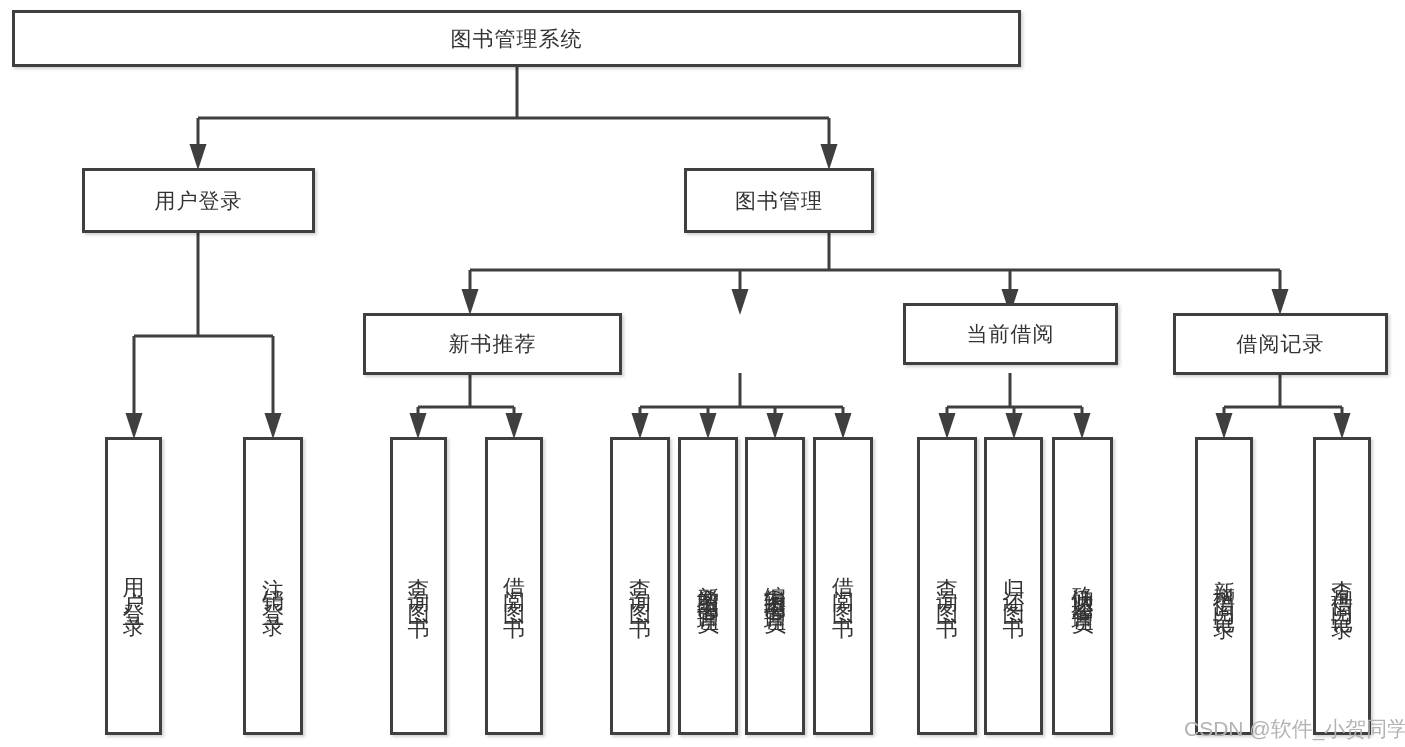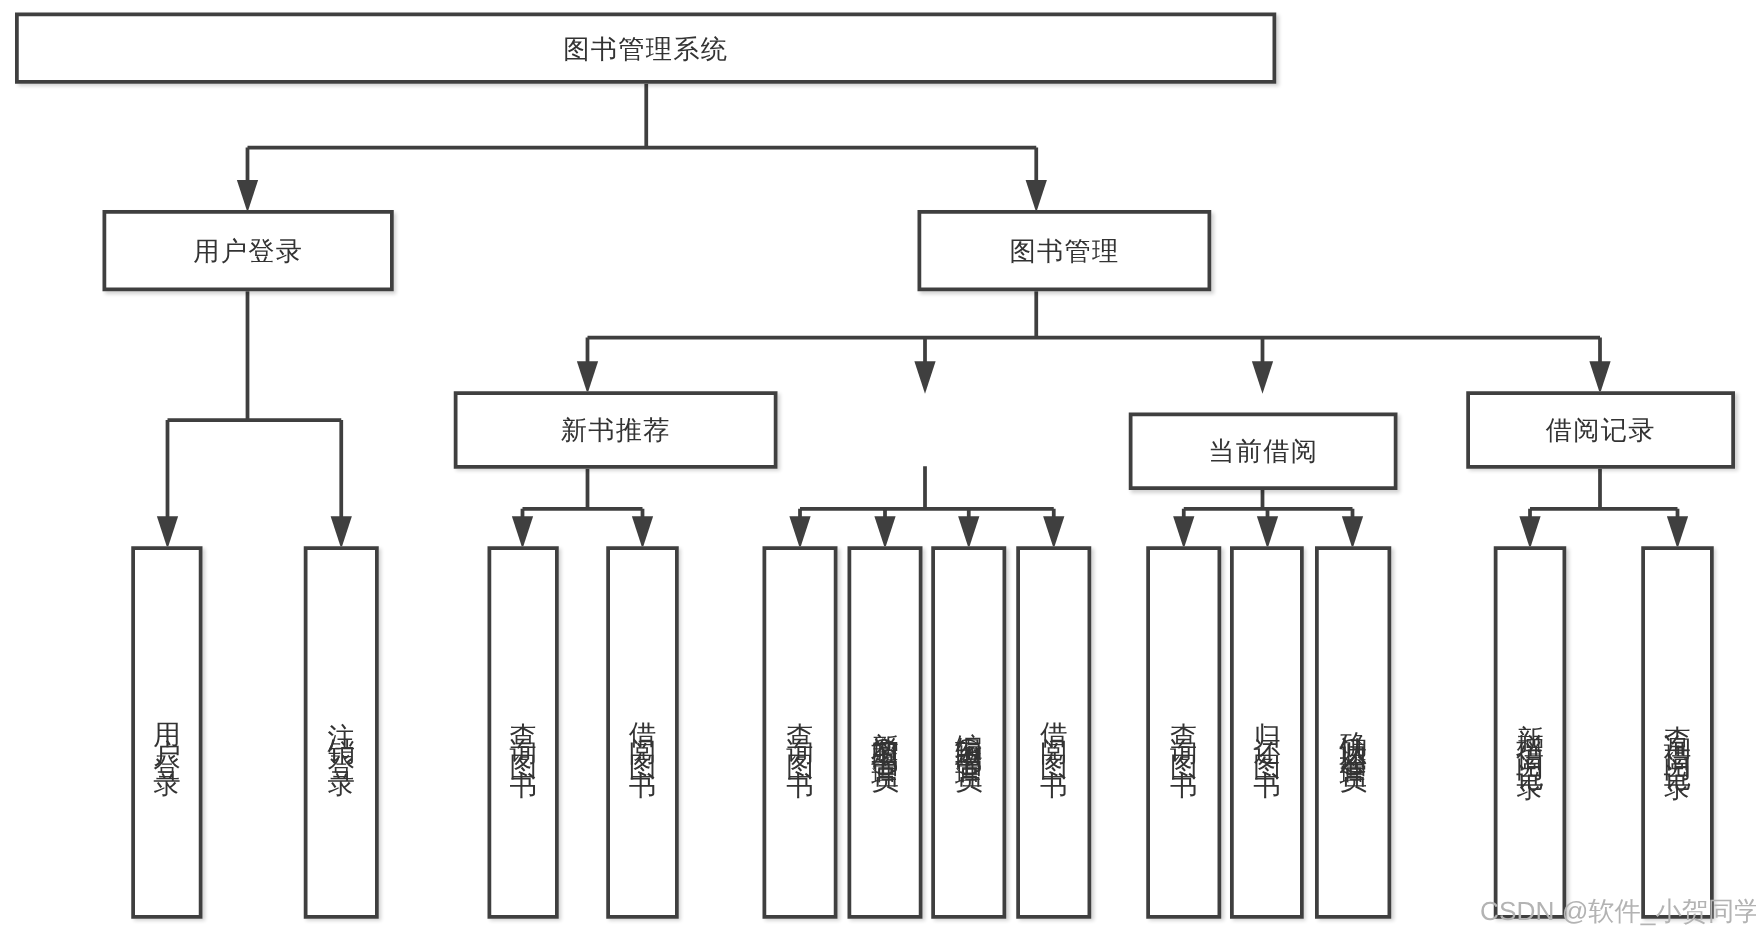--- a/index.html
+++ b/index.html
@@ -101,28 +101,28 @@
     </g>
   </svg>
 
   <div class="node h-node" style="left:12px;top:10px;width:1009px;height:57px;">
     <span>图书管理系统</span>
   </div>
 
   <div class="node h-node" style="left:82px;top:168px;width:233px;height:65px;">
     <span>用户登录</span>
   </div>
-  <div class="node h-node" style="left:734px;top:168px;width:235px;height:65px;">
+  <div class="node h-node" style="left:684px;top:168px;width:190px;height:65px;">
     <span>图书管理</span>
   </div>
 
   <div class="node h-node" style="left:363px;top:313px;width:259px;height:62px;">
     <span>新书推荐</span>
   </div>
-  <div class="node h-node" style="left:903px;top:330px;width:215px;height:62px;">
+  <div class="node h-node" style="left:903px;top:303px;width:215px;height:62px;">
     <span>当前借阅</span>
   </div>
   <div class="node h-node" style="left:1173px;top:313px;width:215px;height:62px;">
     <span>借阅记录</span>
   </div>
 
   <div class="node v-node" style="left:105px;top:437px;width:57px;height:298px;">
     <span class="v-label" style="letter-spacing: 13px;">用户登录</span>
   </div>
   <div class="node v-node" style="left:243px;top:437px;width:60px;height:298px;">

